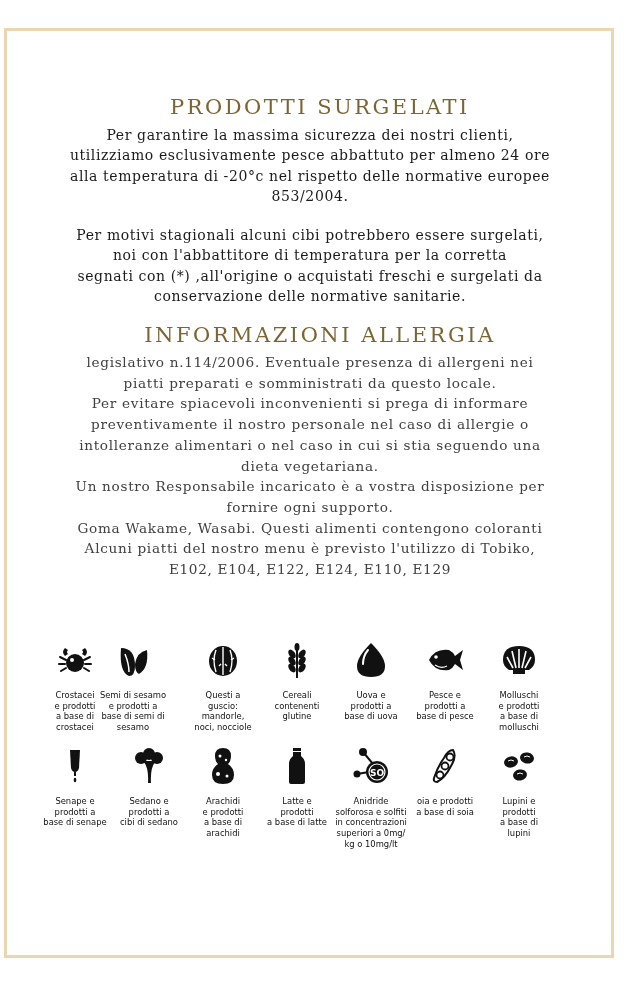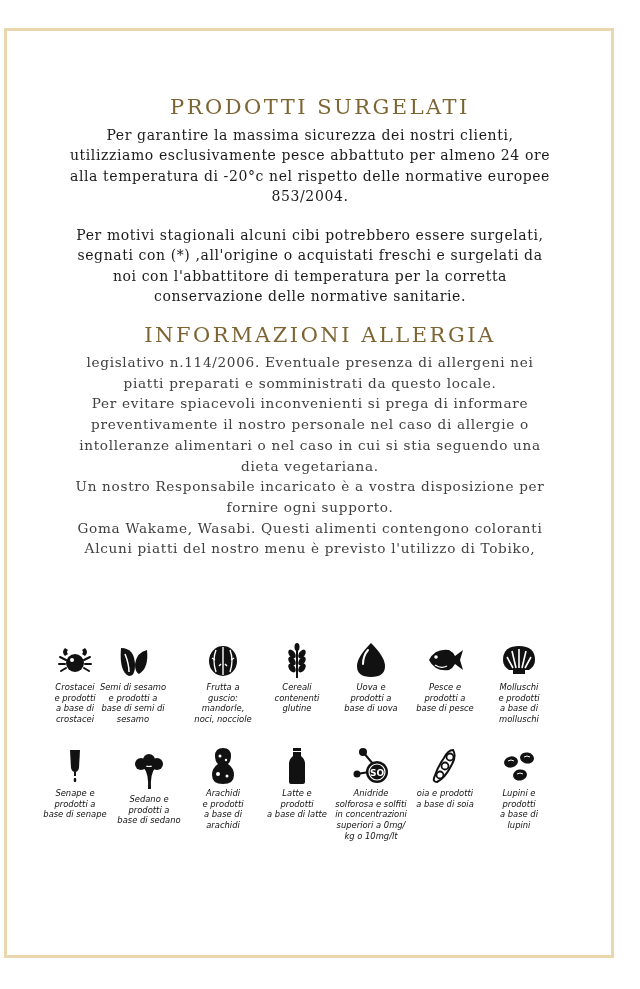--- a/index.html
+++ b/index.html
@@ -19,55 +19,56 @@
     font-size:14px; line-height:20.3px; letter-spacing:0.6px;
   }
   .para.allergy { color:#404040; font-size:13.6px; line-height:20.7px; letter-spacing:0.7px; }
   .para div { white-space:nowrap; }
   .grid { position:absolute; left:37px; top:640px; width:540px; }
   .cell {
     position:absolute; width:76px; text-align:center;
   }
   .icon { width:40px; height:40px; margin:0 auto; display:block; }
   .label {
-    margin-top:2px; font-family:"DejaVu Sans", sans-serif; font-size:8.4px;
-    line-height:10.7px; color:#111; white-space:nowrap;font-style:italic;
+    margin-top:10px; font-family:"DejaVu Sans", sans-serif; font-size:8.4px;
+    line-height:10.7px; color:#111; white-space:nowrap;
   }
 </style>
 </head>
 <body>
 
 <div class="frame"></div>
 
 <div class="title" style="top:95px;">PRODOTTI SURGELATI</div>
 <div class="para" style="top:125px;">
   <div>Per garantire la massima sicurezza dei nostri clienti,</div>
   <div>utilizziamo esclusivamente pesce abbattuto per almeno 24 ore</div>
   <div>alla temperatura di -20°c nel rispetto delle normative europee</div>
   <div>853/2004.</div>
 </div>
 <div class="para" style="top:225px;">
   <div>Per motivi stagionali alcuni cibi potrebbero essere surgelati,</div>
+  <div>noi con l'abbattitore di temperatura per la corretta</div>
   <div>segnati con (*) ,all'origine o acquistati freschi e surgelati da</div>
-  <div>noi con l'abbattitore di temperatura per la corretta</div>
   <div>conservazione delle normative sanitarie.</div>
 </div>
 
 <div class="title" style="top:323px;">INFORMAZIONI ALLERGIA</div>
 <div class="para allergy" style="top:352px;">
   <div>legislativo n.114/2006. Eventuale presenza di allergeni nei</div>
   <div>piatti preparati e somministrati da questo locale.</div>
   <div>Per evitare spiacevoli inconvenienti si prega di informare</div>
   <div>preventivamente il nostro personale nel caso di allergie o</div>
   <div>intolleranze alimentari o nel caso in cui si stia seguendo una</div>
   <div>dieta vegetariana.</div>
   <div>Un nostro Responsabile incaricato è a vostra disposizione per</div>
   <div>fornire ogni supporto.</div>
   <div>Goma Wakame, Wasabi. Questi alimenti contengono coloranti</div>
   <div>Alcuni piatti del nostro menu è previsto l'utilizzo di Tobiko,</div>
+  <div>E102, E104, E122, E124, E110, E129</div>
 </div>
 
 <div class="grid">
 
   <div class="cell" style="left:0; top:0;">
     <svg class="icon" viewBox="0 0 40 40">
       <circle cx="20" cy="23" r="9" fill="#111"></circle>
       <path d="M10 8 q-4 4 0 8 l3-2 q-2-2 0-4z" fill="#111"></path>
       <path d="M30 8 q4 4 0 8 l-3-2 q2-2 0-4z" fill="#111"></path>
       <g stroke="#111" stroke-width="2" stroke-linecap="round">
@@ -109,21 +110,21 @@
         <path d="M20 7 v28"></path>
           <path d="M13 10 q-4 10 0 22"></path>
           <path d="M27 10 q4 10 0 22"></path>
         <path d="M9 18 l3 2"></path>
           <path d="M31 18 l-3 2"></path>
           <path d="M16 26 l2-2"></path>
           <path d="M24 26 l-2-2"></path>
       </g>
     </svg>
     <div class="label">
-      <div>Frutta a</div>
+      <div>Questi a</div>
         <div>guscio:</div>
         <div>mandorle,</div>
         <div>noci, nocciole</div>
     </div>
   </div>
 
   <div class="cell" style="left:222px; top:0;">
     <svg class="icon" viewBox="0 0 40 40">
       <line x1="20" y1="6" x2="20" y2="38" stroke="#111" stroke-width="2"></line>
       <ellipse cx="20" cy="7" rx="2.5" ry="4" fill="#111"></ellipse>
@@ -194,31 +195,31 @@
       <rect x="19" y="26" width="2" height="4" fill="#111"></rect>
       <ellipse cx="20" cy="34" rx="1.3" ry="2.2" fill="#111"></ellipse>
     </svg>
     <div class="label">
       <div>Senape e</div>
         <div>prodotti a</div>
         <div>base di senape</div>
     </div>
   </div>
 
-  <div class="cell" style="left:74px; top:112px;">
+  <div class="cell" style="left:74px; top:106px;">
     <svg class="icon" viewBox="0 0 40 40">
       <circle cx="12" cy="12" r="6" fill="#111"></circle>
         <circle cx="20" cy="8" r="6" fill="#111"></circle>
         <circle cx="28" cy="12" r="6" fill="#111"></circle>
       <path d="M14 15 q6 6 5 22 h3 q-1-16 5-22z" fill="#111"></path>
     </svg>
     <div class="label">
       <div>Sedano e</div>
         <div>prodotti a</div>
-        <div>base di sedano</div>
+        <div>cibi di sedano</div>
     </div>
   </div>
 
   <div class="cell" style="left:148px; top:106px;">
     <svg class="icon" viewBox="0 0 40 40">
       <path d="M20 2 q8 0 8 8 q0 5-3 8 q6 4 6 11 q0 9-11 9 q-11 0-11-9 q0-7 6-11 q-3-3-3-8 q0-8 8-8z" fill="#111"></path>
       <circle cx="17" cy="10" r="1.5" fill="#fff"></circle>
         <circle cx="23" cy="14" r="1.2" fill="#fff"></circle>
       <circle cx="15" cy="28" r="2" fill="#fff"></circle>
         <circle cx="24" cy="30" r="1.5" fill="#fff"></circle>

